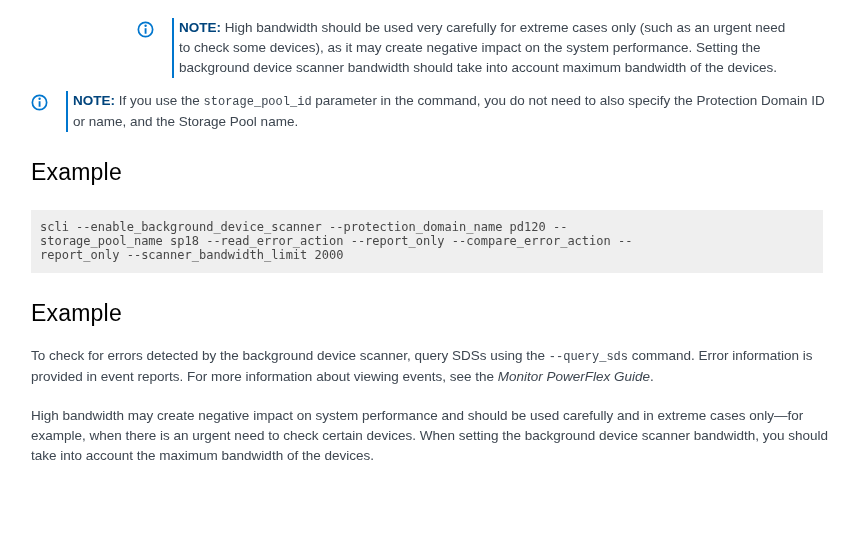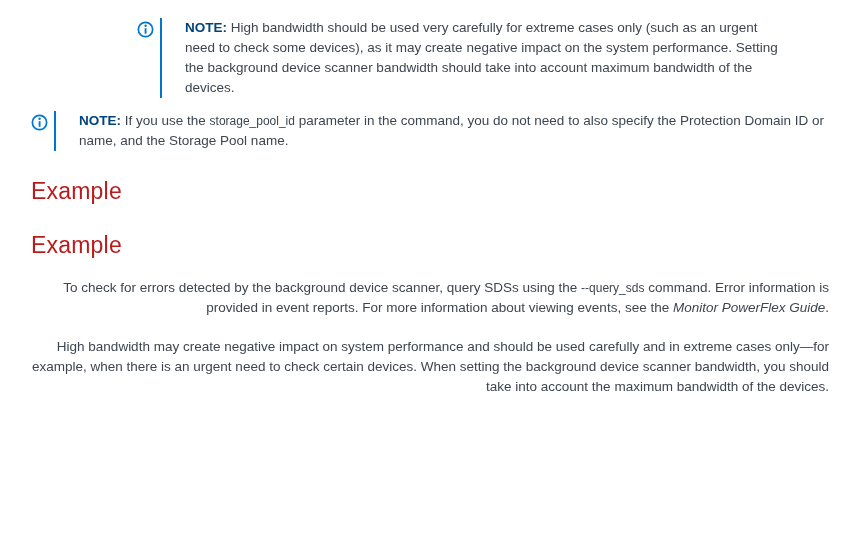--- a/index.html
+++ b/index.html
@@ -24,60 +24,59 @@
     width: 652px;
   }
   .note-icon {
     flex: 0 0 17px;
     width: 17px;
     height: 17px;
     margin-top: 3px;
   }
   .note-body {
     border-left: 2px solid #0076ce;
-    margin-left: 6px;
-    padding-left: 23px;
+    margin-left: 18px;
+    padding-left: 5px;
     font-size: 13.5px;
     line-height: 20px;
   }
   .note-label {
     font-weight: bold;
     color: #00447c;
   }
   code, .inline-code {
-    font-family: Liberation Sans, sans-serif;
+    font-family: Liberation Mono, monospace;
     font-size: 12px;
     color: #3d4650;
   }
   h2.section-heading {
     font-family: "Liberation Sans", sans-serif;
     font-weight: 400;
     font-size: 23px;
-    color: #b91c1c;
+    color: #000000;
     letter-spacing: 0.2px;
     margin-top: 27px;
     margin-bottom: 0;
   }
   .codeblock {
     margin-top: 24px;
     width: 792px;
     background: #efefef;
     padding: 10px 12px 11px 9px;
     font-family: "DejaVu Sans Mono", "Liberation Mono", monospace;
     font-size: 12px;
     line-height: 14px;
     color: #474747;
     white-space: pre-wrap;
   }
   p.body-para {
     margin-top: 19px;
     font-size: 13.5px;
     line-height: 20px;
     width: 798px;
-    text-align: right;
   }
   p.body-para .cite { font-style: italic; }
 </style>
 </head>
 <body>
 
 <div class="page">
 
   <div class="note indented">
     <span class="note-icon">
@@ -99,19 +98,22 @@
         <rect x="9" y="8.5" width="2.2" height="6.5" fill="#0076ce"></rect>
         <circle cx="10.1" cy="5.6" r="1.4" fill="#0076ce"></circle>
       </svg>
     </span>
     <div class="note-body">
       <span class="note-label">NOTE:</span><span> If you use the </span><code>storage_pool_id</code><span> parameter in the command, you do not need to also specify the Protection Domain ID or name, and the Storage Pool name.</span>
     </div>
   </div>
 
   <h2 class="section-heading">Example</h2>
+  <pre class="codeblock">scli --enable_background_device_scanner --protection_domain_name pd120 --
+storage_pool_name sp18 --read_error_action --report_only --compare_error_action --
+report_only --scanner_bandwidth_limit 2000</pre>
 
   <h2 class="section-heading">Example</h2>
   <p class="body-para"><span>To check for errors detected by the background device scanner, query SDSs using the </span><code>--query_sds</code><span> command. Error information is provided in event reports. For more information about viewing events, see the </span><span class="cite">Monitor PowerFlex Guide</span><span>.</span></p>
 
   <p class="body-para">High bandwidth may create negative impact on system performance and should be used carefully and in extreme cases only—for example, when there is an urgent need to check certain devices. When setting the background device scanner bandwidth, you should take into account the maximum bandwidth of the devices.</p>
 
 </div>
 
 </body></html>

